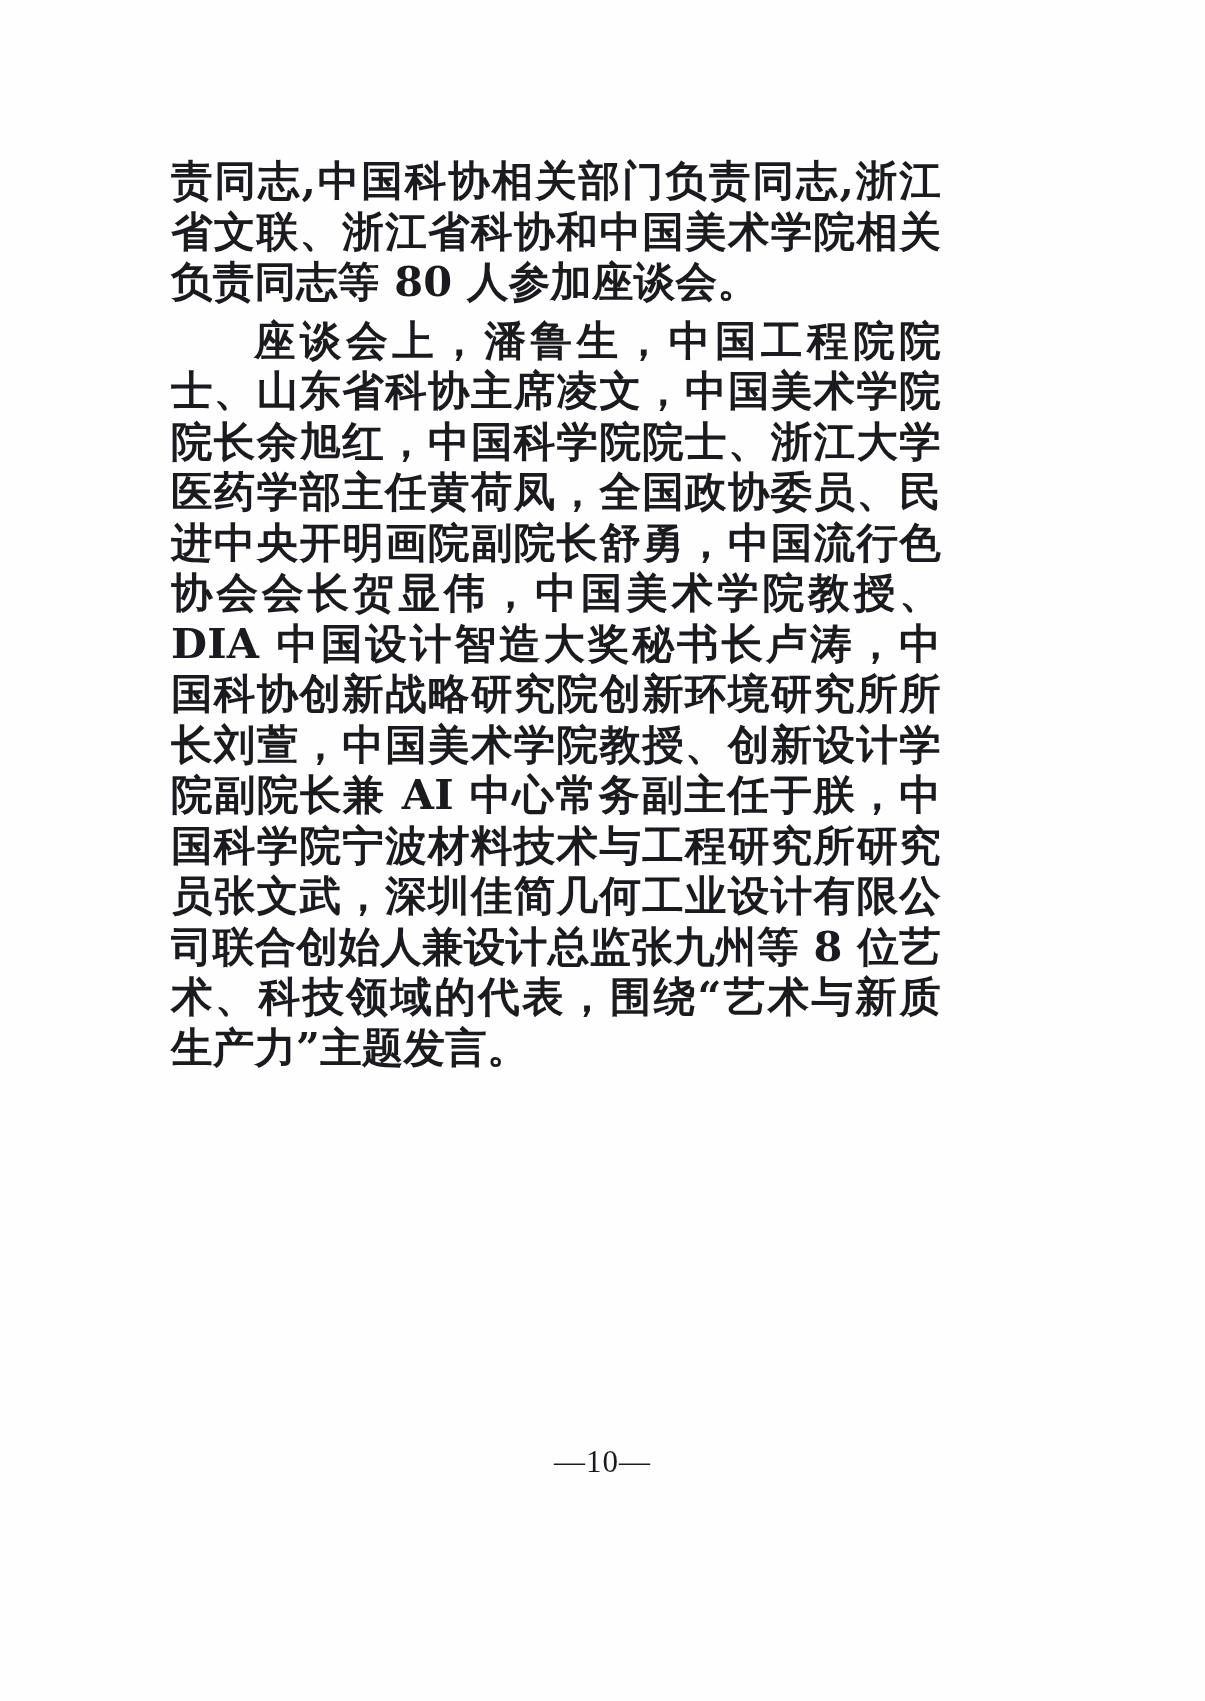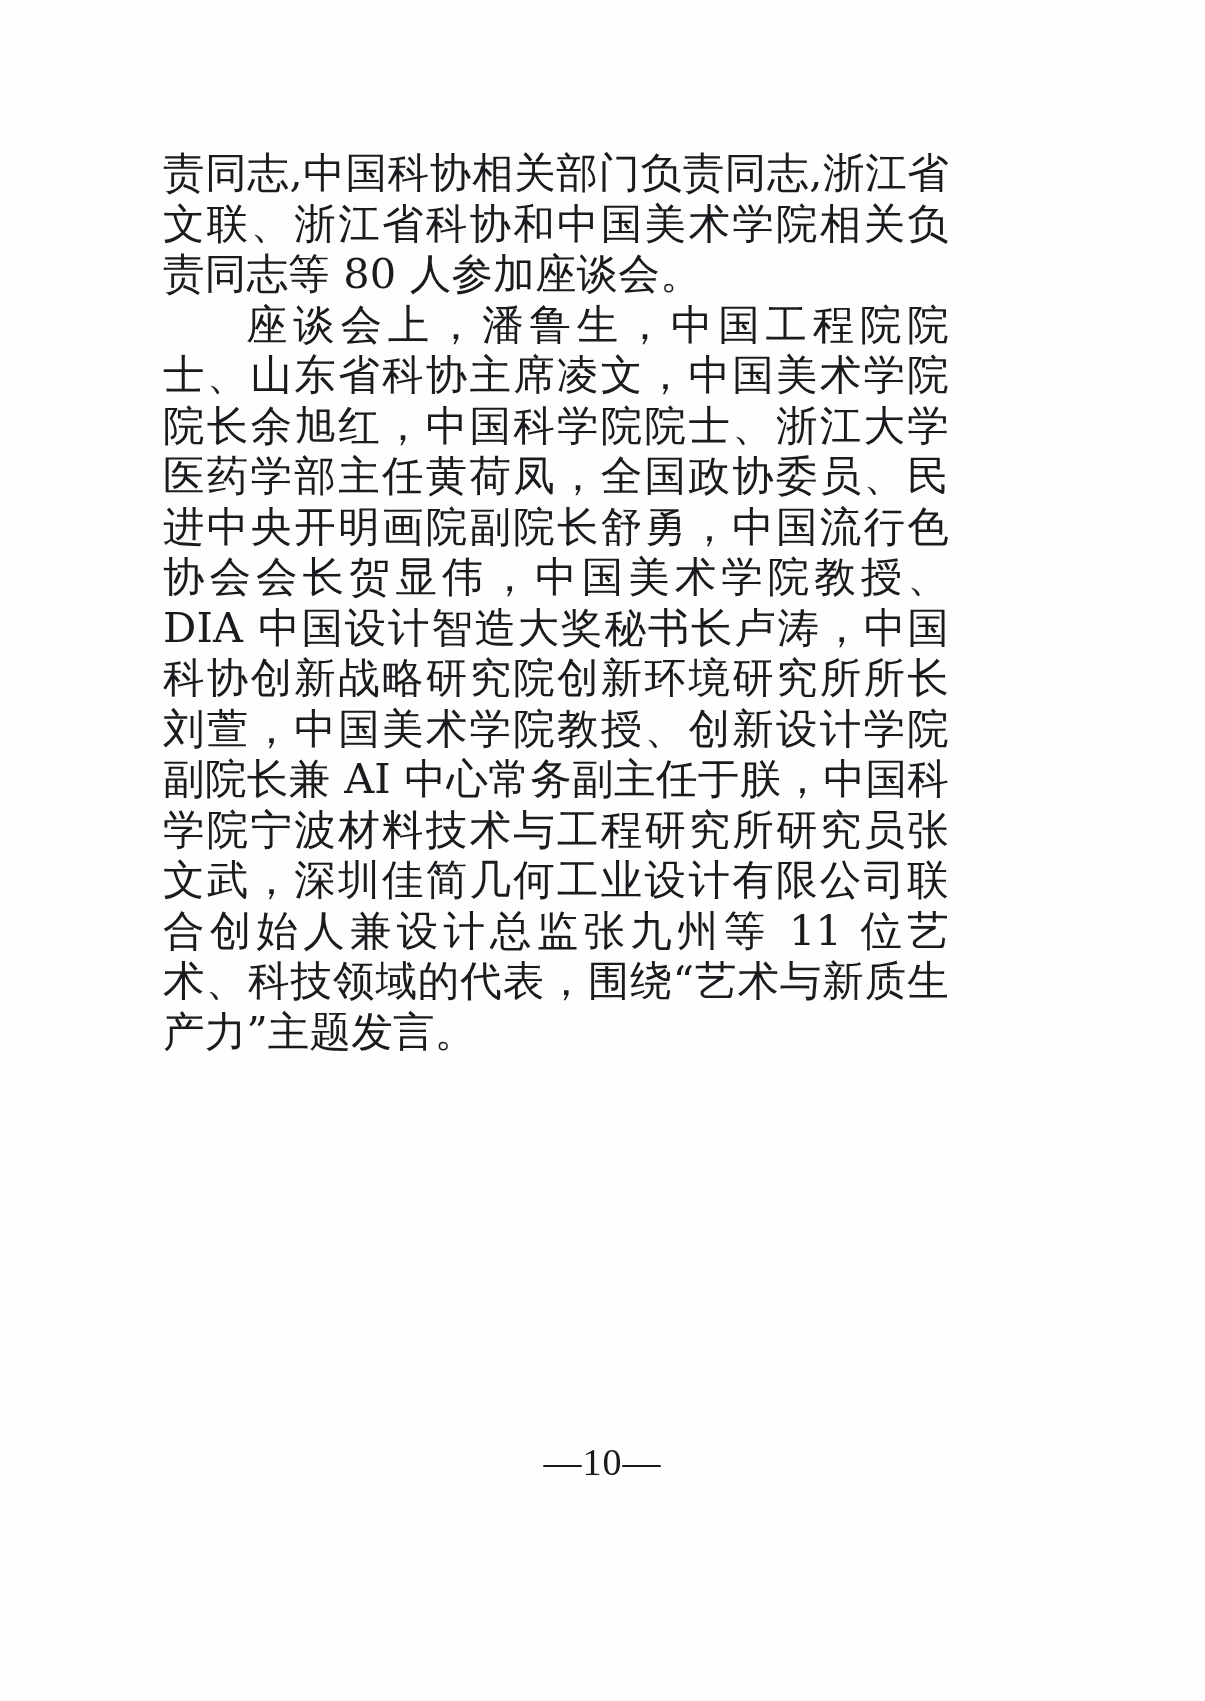--- a/index.html
+++ b/index.html
@@ -19,62 +19,62 @@
     inset: 0;
     background: #fefefe;
   }
   .content {
     position: absolute;
     left: 163px;
     top: 148px;
     width: 786px;
   }
   .para {
-    margin: 0;
+    margin: 8px;
     font-size: 41.5px;
     line-height: 50.5px;
     color: #1b1b1f;
     text-align: justify;
     text-justify: inter-character;
     letter-spacing: 0.2px;
-    font-weight: 400;
+    font-weight: 700;
     -webkit-font-smoothing: antialiased;
   }
   .para + .para {
     margin-top: 0px;
   }
   .indent {
     text-indent: 2em;
   }
   .footer {
     position: absolute;
     left: 0;
     right: 0;
     top: 1445px;
     text-align: center;
   }
   .page-number {
     display: inline-block;
-    font-size: 38px;
+    font-size: 31px;
     line-height: 34px;
     color: #1b1b1f;
     font-family: "Liberation Serif", "DejaVu Serif", serif;
     letter-spacing: 1px;
   }
 </style>
 </head>
 <body>
 
 <div class="page">
 
   <div class="content">
 
     <p class="para">责同志,中国科协相关部门负责同志,浙江省文联、浙江省科协和中国美术学院相关负责同志等 80 人参加座谈会。</p>
 
-    <p class="para indent">座谈会上，潘鲁生，中国工程院院士、山东省科协主席凌文，中国美术学院院长余旭红，中国科学院院士、浙江大学医药学部主任黄荷凤，全国政协委员、民进中央开明画院副院长舒勇，中国流行色协会会长贺显伟，中国美术学院教授、DIA 中国设计智造大奖秘书长卢涛，中国科协创新战略研究院创新环境研究所所长刘萱，中国美术学院教授、创新设计学院副院长兼 AI 中心常务副主任于朕，中国科学院宁波材料技术与工程研究所研究员张文武，深圳佳简几何工业设计有限公司联合创始人兼设计总监张九州等 11 位艺术、科技领域的代表，围绕“艺术与新质生产力”主题发言。</p>
+    <p class="para indent">座谈会上，潘鲁生，中国工程院院士、山东省科协主席凌文，中国美术学院院长余旭红，中国科学院院士、浙江大学医药学部主任黄荷凤，全国政协委员、民进中央开明画院副院长舒勇，中国流行色协会会长贺显伟，中国美术学院教授、DIA 中国设计智造大奖秘书长卢涛，中国科协创新战略研究院创新环境研究所所长刘萱，中国美术学院教授、创新设计学院副院长兼 AI 中心常务副主任于朕，中国科学院宁波材料技术与工程研究所研究员张文武，深圳佳简几何工业设计有限公司联合创始人兼设计总监张九州等 8 位艺术、科技领域的代表，围绕“艺术与新质生产力”主题发言。</p>
 
 
   </div>
 
   <div class="footer">
     <span class="page-number">—10—</span>
   </div>
 
 </div>
 

